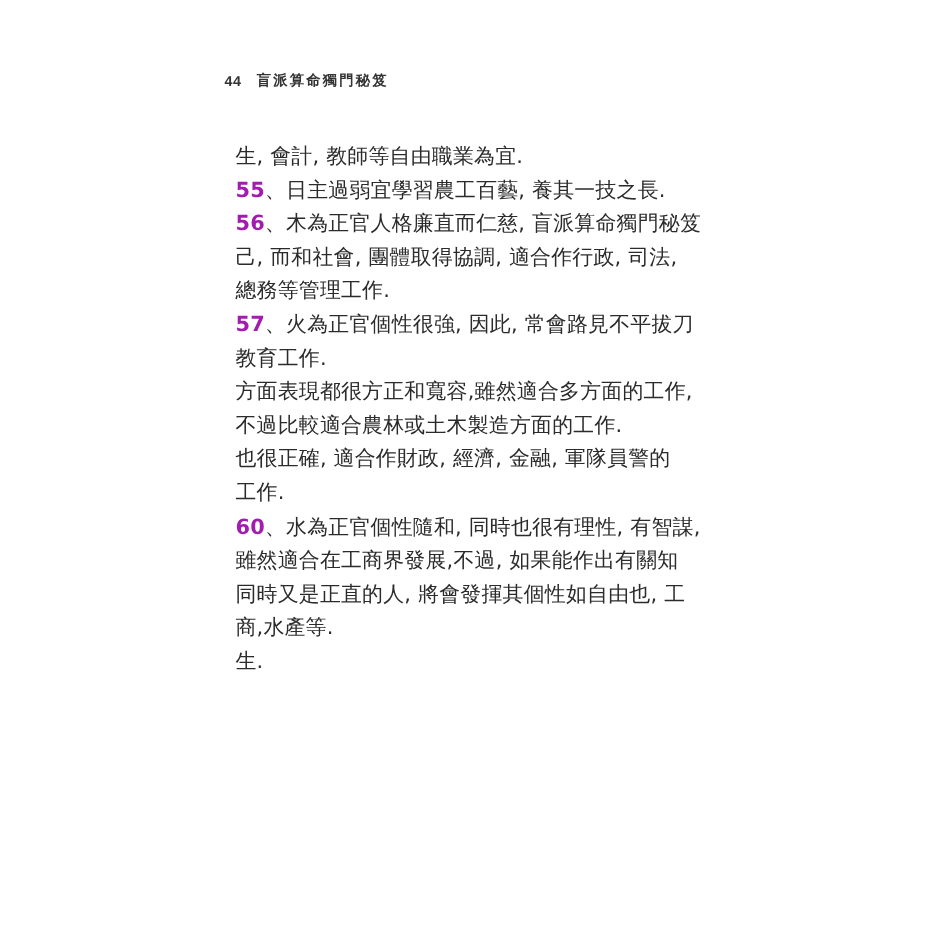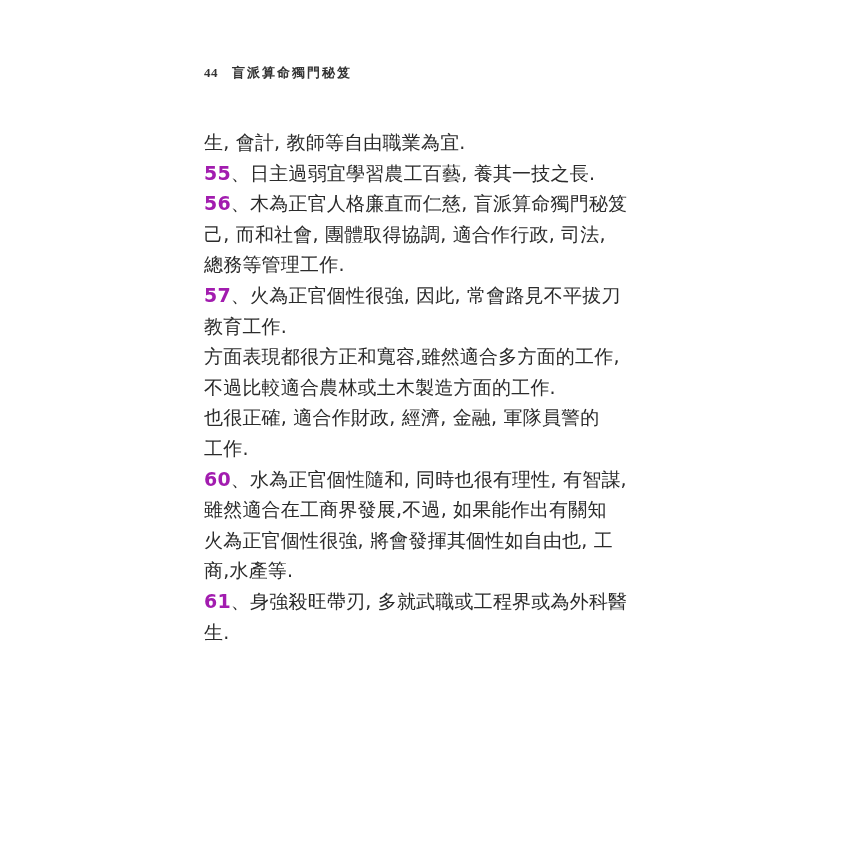--- a/index.html
+++ b/index.html
@@ -3,30 +3,30 @@
   <meta charset="utf-8">
   <style>
     html, body { margin: 0; padding: 0; }
     body {
       width: 850px; height: 850px; background: #ffffff; position: relative; overflow: hidden;
       font-family: "DejaVu Sans", sans-serif; color: #2a2a2a;
     }
     .page-header {
       position: absolute; left: 204px; top: 62px; height: 22px;
       display: flex; align-items: center; gap: 14px;
-      font-family: Liberation Serif, serif; font-size: 13px; color: #333;
+      font-family: Liberation Sans, sans-serif; font-size: 13px; color: #333;
     }
     .page-number { font-weight: bold; letter-spacing: 0.5px; }
     .book-title { font-weight: bold; letter-spacing: 2px; }
     .body-text {
       position: absolute; left: 204px; top: 127px; width: 460px;
     }
     .line {
       height: 30.6px; line-height: 30.6px; font-size: 19px; white-space: nowrap;
-      color: #2b2b2b; letter-spacing: 0.2px;
+      color: #2b2b2b; letter-spacing: 0.2px; margin-left: 10px;
     }
     .item-no { font-weight: bold; color: #a21caf; }
   </style>
 </head>
 <body>
 
 <div class="page-header">
   <span class="page-number">44</span>
   <span class="book-title">盲派算命獨門秘笈</span>
 </div>
@@ -38,17 +38,16 @@
   <div class="line"><span class="item-no"></span><span>己, 而和社會, 團體取得協調, 適合作行政, 司法,</span></div>
   <div class="line"><span class="item-no"></span><span>總務等管理工作.</span></div>
   <div class="line"><span class="item-no">57</span><span>、火為正官個性很強, 因此, 常會路見不平拔刀</span></div>
   <div class="line"><span class="item-no"></span><span>教育工作.</span></div>
   <div class="line"><span class="item-no"></span><span>方面表現都很方正和寬容,雖然適合多方面的工作,</span></div>
   <div class="line"><span class="item-no"></span><span>不過比較適合農林或土木製造方面的工作.</span></div>
   <div class="line"><span class="item-no"></span><span>也很正確, 適合作財政, 經濟, 金融, 軍隊員警的</span></div>
   <div class="line"><span class="item-no"></span><span>工作.</span></div>
   <div class="line"><span class="item-no">60</span><span>、水為正官個性隨和, 同時也很有理性, 有智謀,</span></div>
   <div class="line"><span class="item-no"></span><span>雖然適合在工商界發展,不過, 如果能作出有關知</span></div>
-  <div class="line"><span class="item-no"></span><span>火為正官個性很強, 將會發揮其個性如自由也, 工</span></div>
+  <div class="line"><span class="item-no"></span><span>同時又是正直的人, 將會發揮其個性如自由也, 工</span></div>
   <div class="line"><span class="item-no"></span><span>商,水產等.</span></div>
-  <div class="line"><span class="item-no">61</span><span>、身強殺旺帶刃, 多就武職或工程界或為外科醫</span></div>
   <div class="line"><span class="item-no"></span><span>生.</span></div>
 </div>
 
 </body></html>

